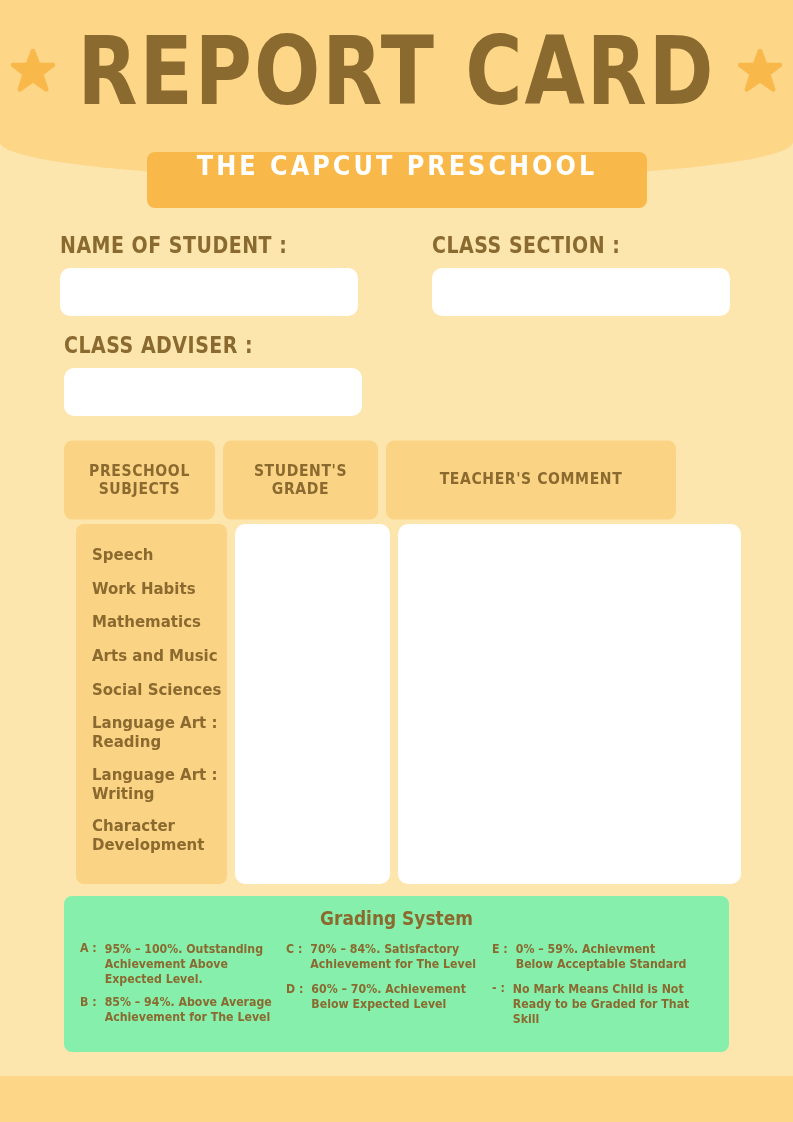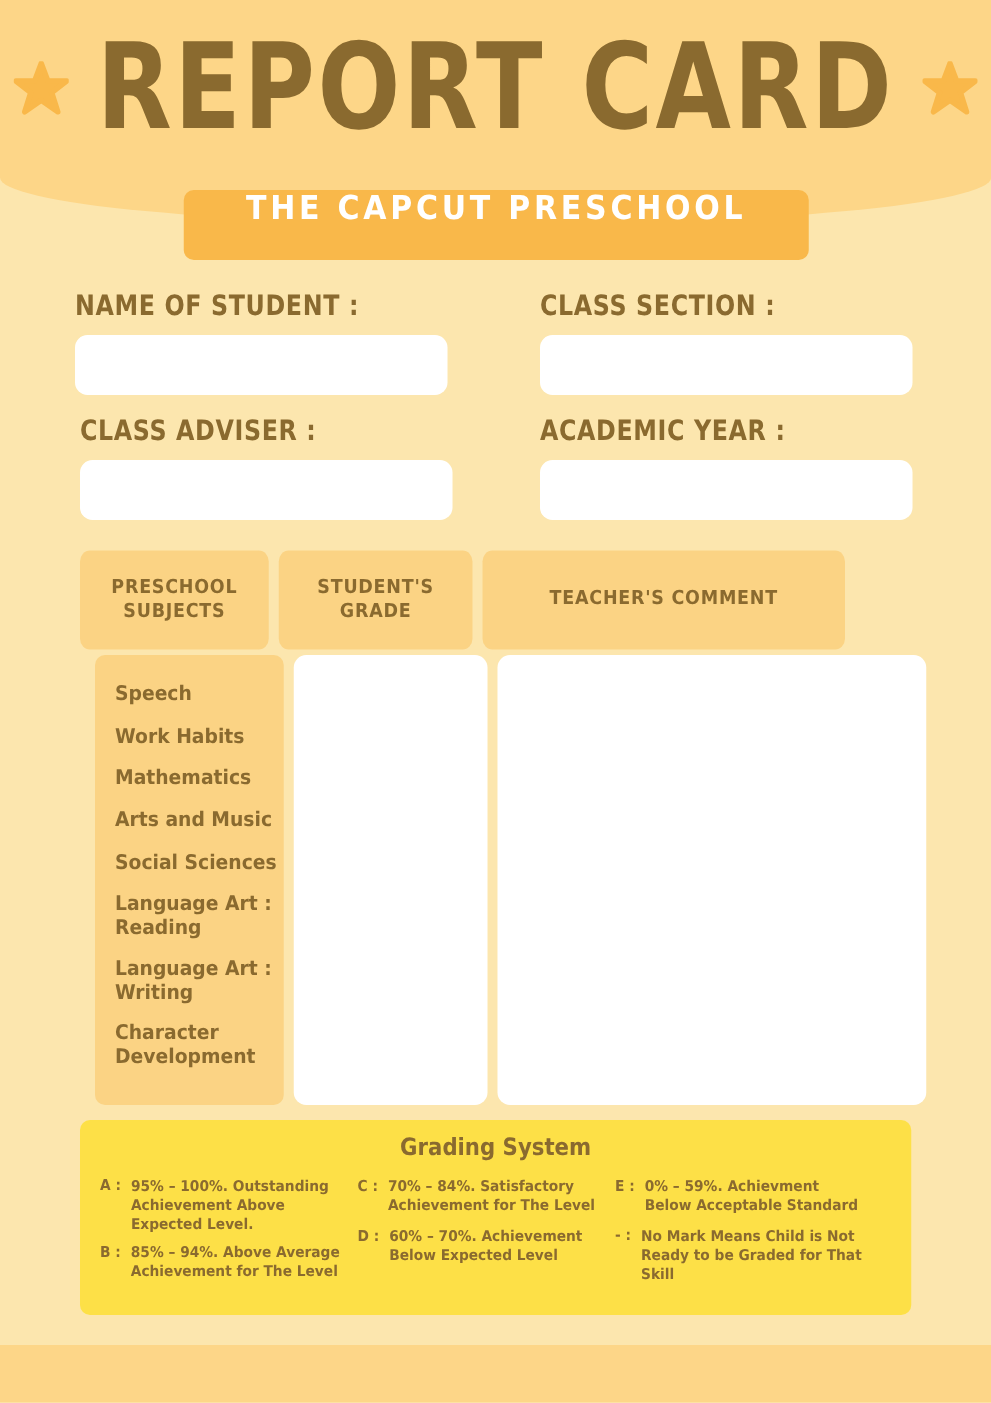--- a/index.html
+++ b/index.html
@@ -196,21 +196,21 @@
     border-radius: 10px;
   }
 
   
   .grading {
     position: absolute;
     top: 896px;
     left: 64px;
     width: 665px;
     height: 156px;
-    background: #fde047;
+    background: #86efac;
     border-radius: 8px;
     box-sizing: border-box;
     padding: 12px 16px 10px 16px;
   }
   .grading-title {
     text-align: center;
     font-family: "DejaVu Sans", sans-serif;
     font-weight: bold;
     font-size: 17px;
     color: #8a6a2f;
@@ -285,24 +285,20 @@
   <div class="field" id="f-class">
     <label class="field-label">CLASS SECTION :</label>
     <input class="field-input" type="text" placeholder="" style="">
   </div>
 
   <div class="field" id="f-adv">
     <label class="field-label">CLASS ADVISER :</label>
     <input class="field-input" type="text" placeholder="" style="">
   </div>
 
-  <div class="field" id="f-year">
-    <label class="field-label">ACADEMIC YEAR :</label>
-    <input class="field-input" type="text" placeholder="" style="">
-  </div>
 
   <div class="thead">
     <div class="th th-sub">PRESCHOOL SUBJECTS</div>
     <div class="th th-grade">STUDENT'S GRADE</div>
     <div class="th th-comment">TEACHER'S COMMENT</div>
   </div>
 
   <div class="tbody">
     <div class="subjects-col">
       <div class="subject">Speech</div>

